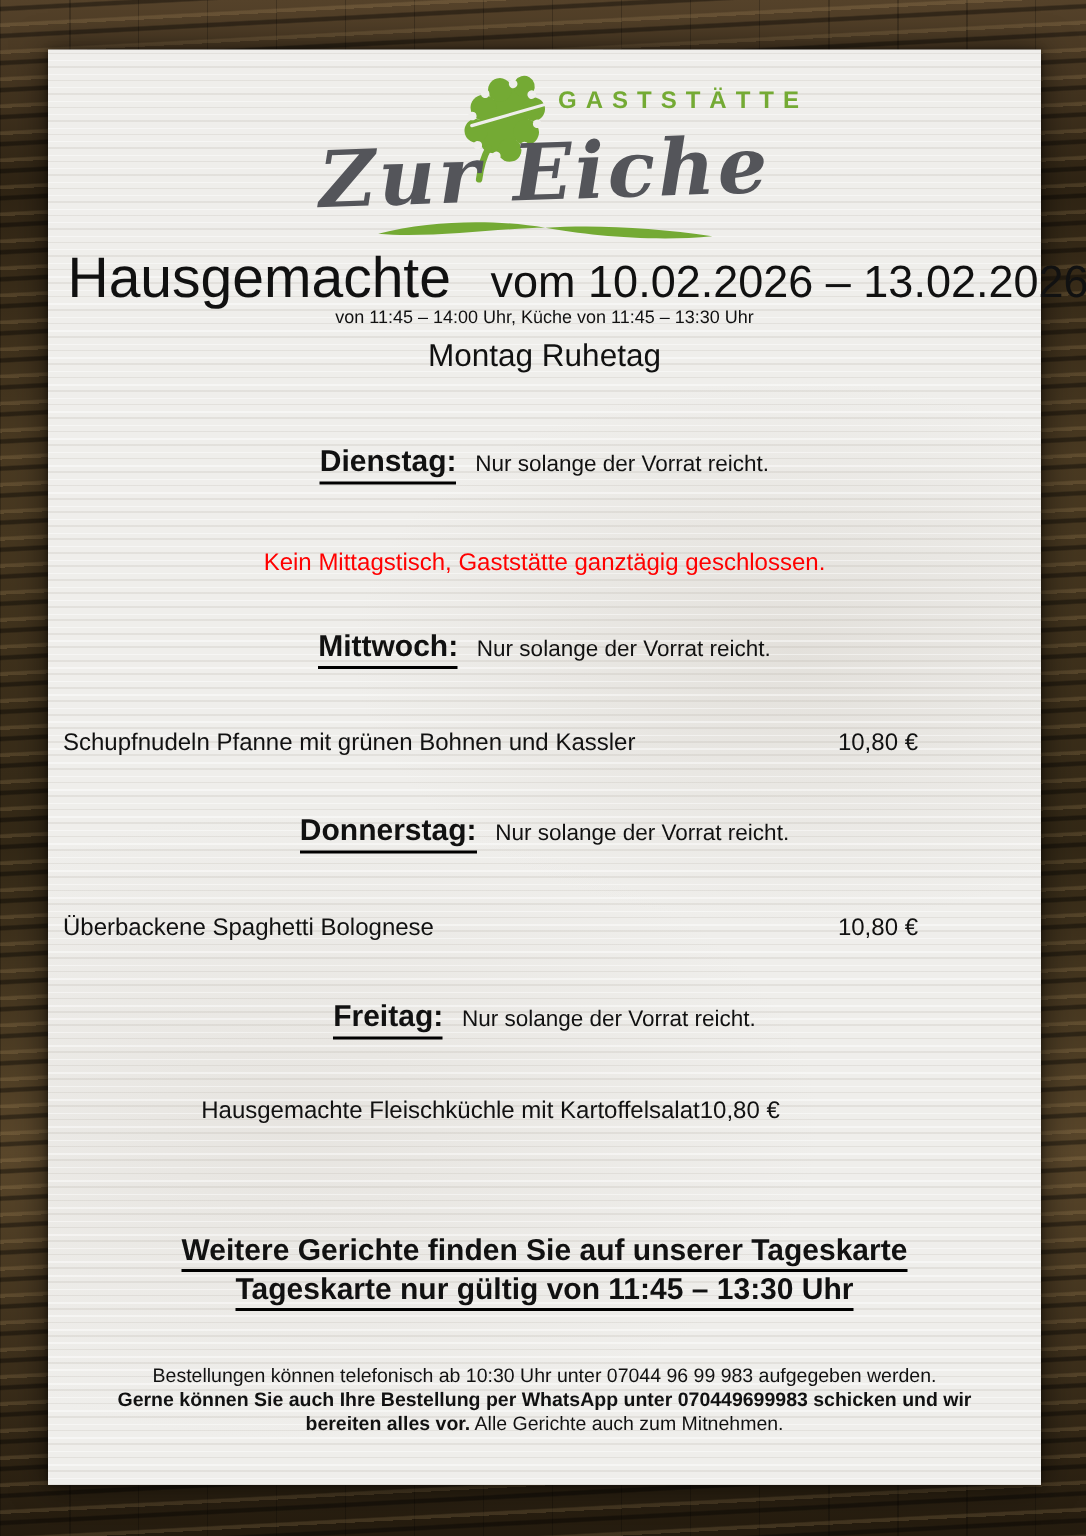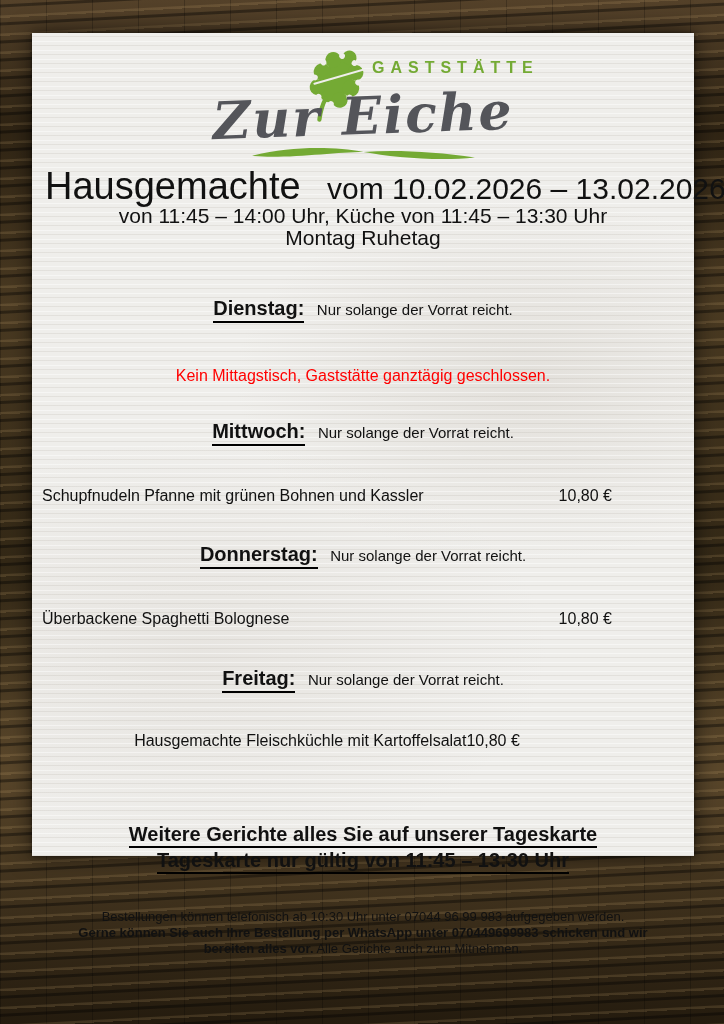--- a/index.html
+++ b/index.html
@@ -7,21 +7,21 @@
   .stage{position:relative;width:724px;height:1024px;}
 
   
   .wood{position:absolute;inset:0;background-color:#3f301d;
     background-image:
       repeating-linear-gradient(177deg, rgba(0,0,0,0) 0 4px, rgba(0,0,0,.38) 5px 7px, rgba(0,0,0,0) 8px 15px, rgba(214,178,120,.16) 16px 18px),
       repeating-linear-gradient(90deg, rgba(0,0,0,.22) 0 1px, rgba(0,0,0,0) 1px 46px),
       linear-gradient(180deg,#55422a 0%,#2f2414 12%,#4a3a22 30%,#332816 55%,#5a472b 75%,#241b0e 100%);}
 
   
-  .paper{position:absolute;left:32px;top:33px;width:662px;height:823px;
+  .paper{position:absolute;left:32px;top:33px;width:662px;height:957px;
     background-color:#efeeeb;
     background-image:
       repeating-linear-gradient(0deg, rgba(176,170,160,.20) 0 1px, rgba(0,0,0,0) 1px 4px, rgba(255,255,255,.45) 4px 5px, rgba(0,0,0,0) 5px 9px),
       radial-gradient(ellipse 420px 260px at 75% 42%, rgba(205,199,190,.35), rgba(0,0,0,0) 70%),
       radial-gradient(ellipse 500px 300px at 25% 75%, rgba(210,204,196,.28), rgba(0,0,0,0) 70%);
     box-shadow:0 0 22px rgba(0,0,0,.6),0 0 4px rgba(0,0,0,.5);}
 
   .abs{position:absolute;left:0;right:0;text-align:center;}
 
   
@@ -29,21 +29,21 @@
   .tagline{position:absolute;left:340px;top:26px;font-size:16px;font-weight:700;
     letter-spacing:6px;color:#74aa34;z-index:2;}
   .brand{top:52px;font-family:"DejaVu Serif", serif;font-style:italic;font-weight:700;
     font-size:52px;color:#54555a;letter-spacing:2px;z-index:3;transform:rotate(-2deg);}
   .swoosh{position:absolute;left:0;right:0;top:110px;text-align:center;z-index:1;}
 
   
   .title-line{top:132px;white-space:nowrap;transform:translateX(13px);}
   .title-main{font-size:38px;}
   .title-dates{font-size:30px;margin-left:22px;}
-  .subtitle{top:171px;font-size:21px;}
+  .subtitle{top:171px;font-size:12px;}
   .restday{top:193px;font-size:21px;}
 
   
   .day-header{white-space:nowrap;}
   .day-name{display:inline-block;font-size:20px;font-weight:700;
     border-bottom:2px solid #000;padding-bottom:1px;}
   .day-note{font-size:15px;margin-left:8px;}
   .sec-dienstag{top:264px;} .sec-mittwoch{top:387px;}
   .sec-donnerstag{top:510px;} .sec-freitag{top:634px;}
   .red-message{top:334px;font-size:16px;color:#ff0000;}
@@ -140,21 +140,21 @@
     <div class="abs day-header sec-freitag">
       <span class="day-name">Freitag:</span>
       <span class="day-note">Nur solange der Vorrat reicht.</span>
     </div>
     <div class="dish dish-3">
       <span>Hausgemachte Fleischküchle mit Kartoffelsalat</span>
       <span>10,80 €</span>
     </div>
 
     <div class="abs notice">
-      <span>Weitere Gerichte alles Sie auf unserer Tageskarte</span><br>
+      <span>Weitere Gerichte finden Sie auf unserer Tageskarte</span><br>
       <span>Tageskarte nur gültig von 11:45 – 13:30 Uhr</span>
     </div>
 
     <div class="abs footer">
       <p>Bestellungen können telefonisch ab 10:30 Uhr unter 07044 96 99 983 aufgegeben werden.</p>
       <p><span class="bold">Gerne können Sie auch Ihre Bestellung per WhatsApp unter 070449699983 schicken und wir bereiten alles vor.</span> <span>Alle Gerichte auch zum Mitnehmen.</span></p>
     </div>
 
   </div>
 </div>

